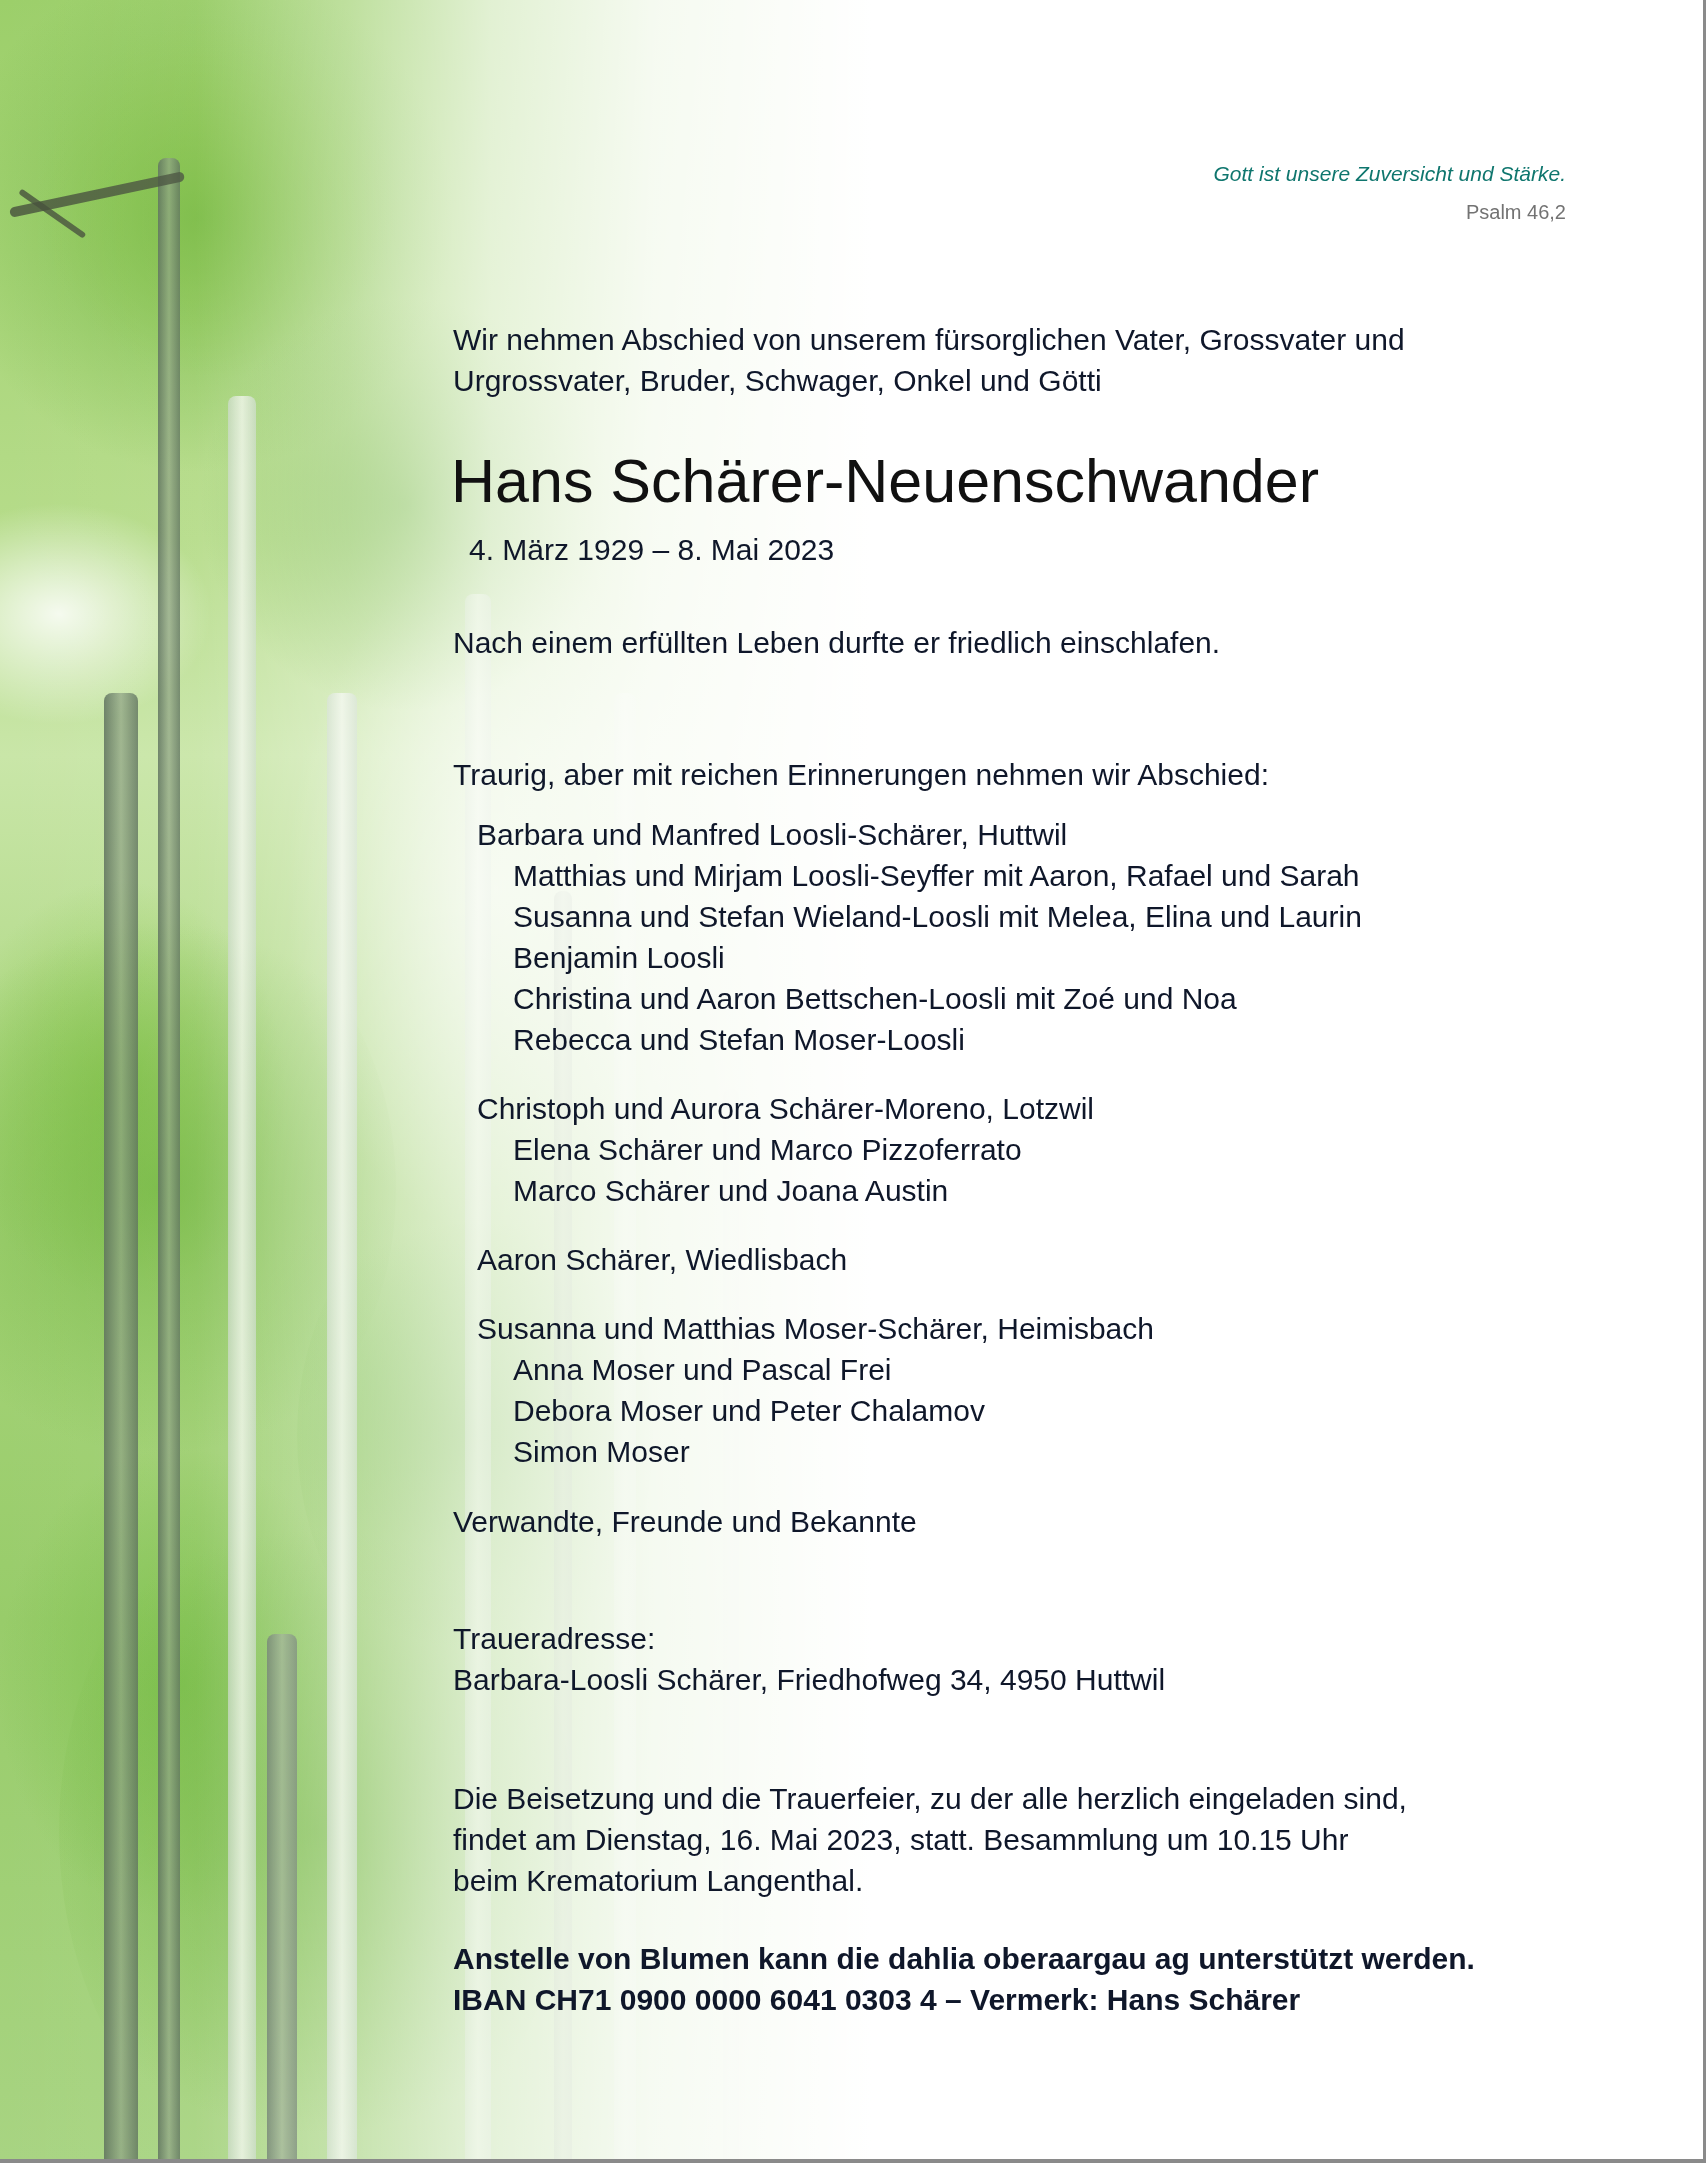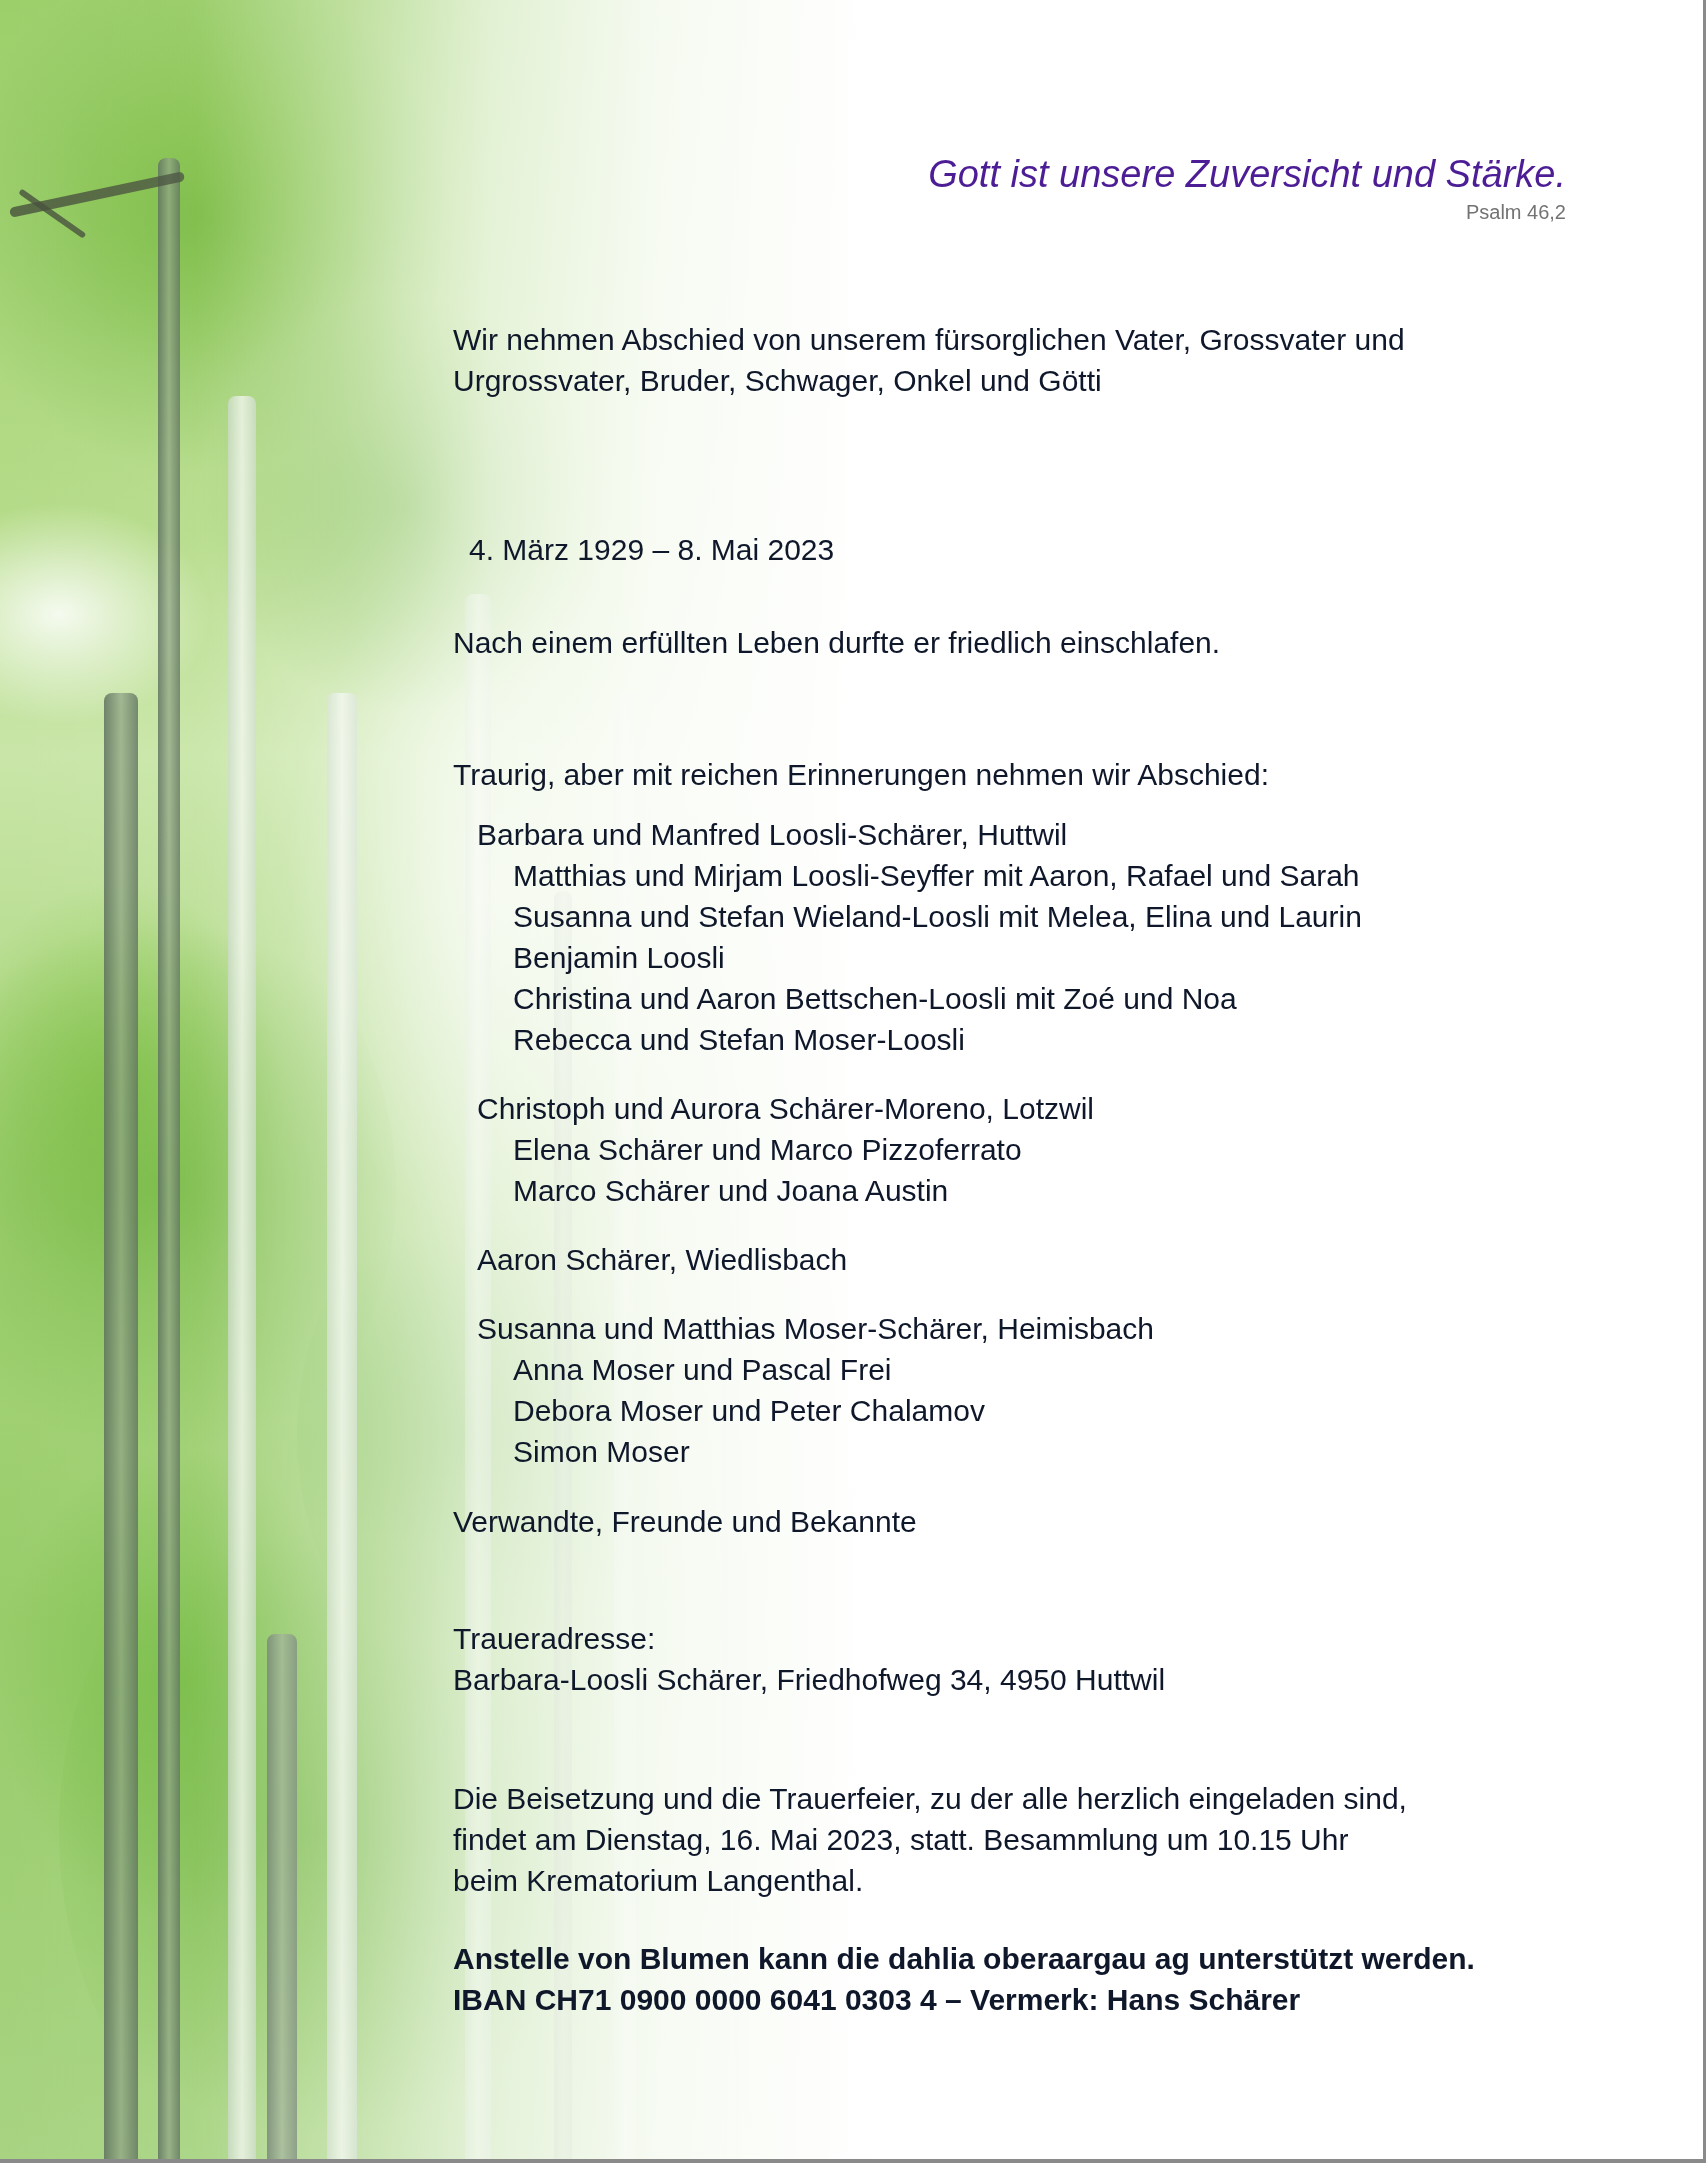--- a/index.html
+++ b/index.html
@@ -82,23 +82,23 @@
     }
     .verse {
       position: absolute;
       right: 137px;
       top: 154px;
       text-align: right;
     }
     .verse-text {
       font-family: "Liberation Sans", sans-serif;
       font-style: italic;
-      font-size: 38px;
+      font-size: 21px;
       line-height: 40px;
-      color: #4c1d95;
+      color: #0f766e;
     }
     .verse-ref {
       font-size: 20px;
       line-height: 36px;
       color: #737373;
     }
     .block {
       position: absolute;
       left: 453px;
       font-size: 30px;
@@ -160,20 +160,21 @@
     <div class="verse">
       <div class="verse-text">Gott ist unsere Zuversicht und Stärke.</div>
       <div class="verse-ref">Psalm 46,2</div>
     </div>
 
     <div class="block intro">
       <div>Wir nehmen Abschied von unserem fürsorglichen Vater, Grossvater und</div>
       <div>Urgrossvater, Bruder, Schwager, Onkel und Götti</div>
     </div>
 
+    <div class="name">Hans Schärer-Neuenschwander</div>
 
     <div class="block dates">4. März 1929 – 8. Mai 2023</div>
 
     <div class="block peace">Nach einem erfüllten Leben durfte er friedlich einschlafen.</div>
 
     <div class="block sorrow">Traurig, aber mit reichen Erinnerungen nehmen wir Abschied:</div>
 
     <div class="block family">
       <div class="group">
         <span class="line">Barbara und Manfred Loosli-Schärer, Huttwil</span>

